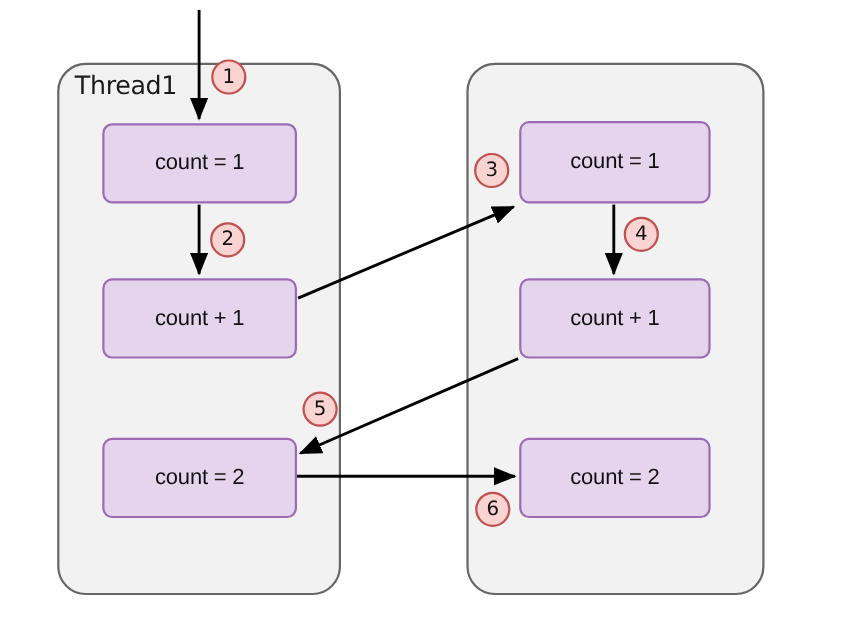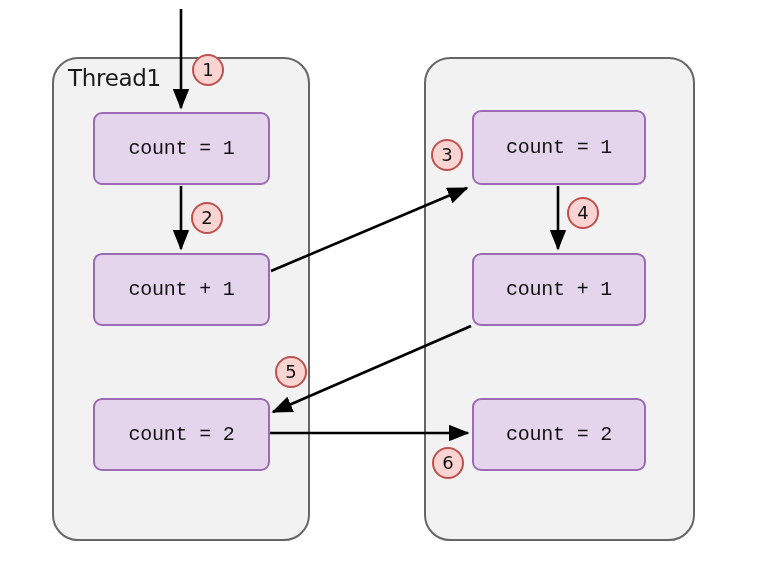--- a/index.html
+++ b/index.html
@@ -40,21 +40,21 @@
     position: absolute;
     background: #e4d4ec;
     border: 2px solid #9b6bb5;
     border-radius: 9px;
     box-sizing: border-box;
     display: flex;
     align-items: center;
     justify-content: center;
   }
   .node-label {
-    font-family: Liberation Mono, monospace;
+    font-family: Liberation Sans, sans-serif;
     font-size: 20px;
     color: #111111;
     letter-spacing: -0.2px;
     white-space: nowrap;
   }
   .step-badge {
     position: absolute;
     width: 32px;
     height: 32px;
     border-radius: 50%;

